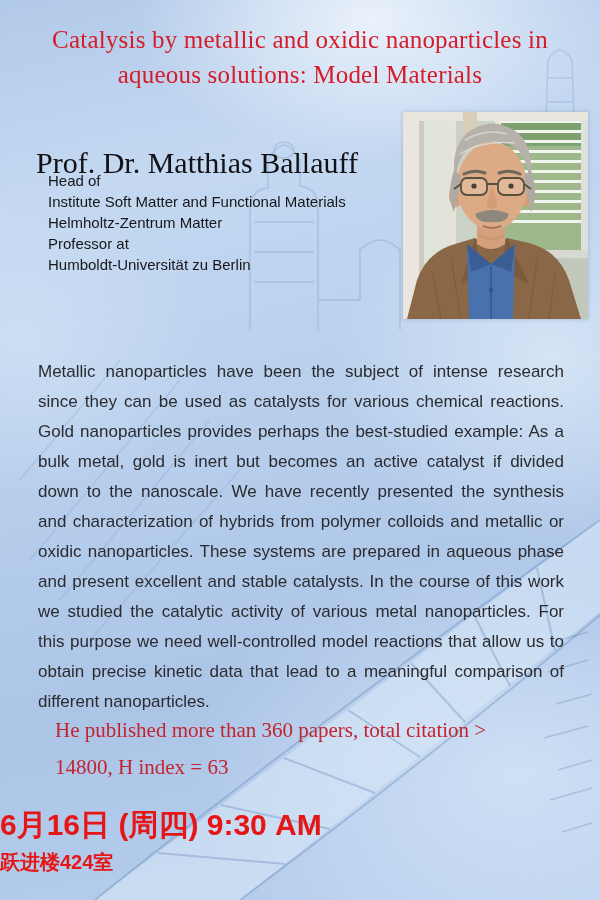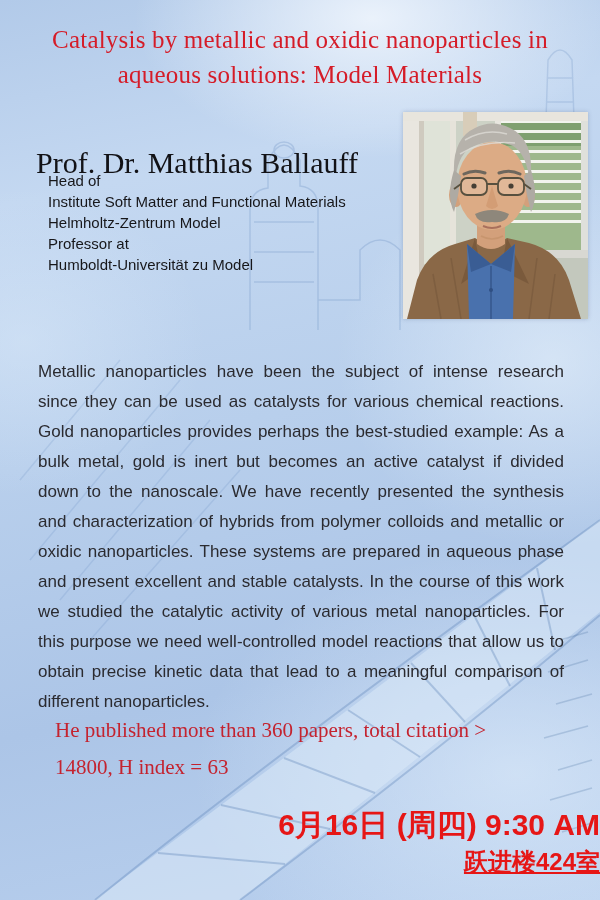--- a/index.html
+++ b/index.html
@@ -58,26 +58,26 @@
 
   .citation{
     top:712px;left:55px;width:505px;
     font-family:"Liberation Serif","DejaVu Serif",serif;
     font-size:21px;line-height:37px;
     color:#c4232f;
   }
 
   .event{
     top:806px;left:0;right:0;
-    text-align:right;
+    text-align:left;
     font-weight:bold;
     color:#e61616;
   }
   .event .dt{font-size:30px;line-height:38px;}
-  .event .loc{font-size:24px;line-height:36px;text-decoration:underline;}
+  .event .loc{font-size:20px;line-height:36px;}
 </style>
 </head>
 <body>
 
 <div class="poster">
 
   <svg class="watermark" width="600" height="900" viewBox="0 0 600 900" aria-hidden="true">
 
     <path d="M95 900 L600 520 L600 612 L240 900 Z" fill="#dbe9f8" opacity="0.55"></path>
 
@@ -117,23 +117,23 @@
   <div class="layer title">
     <div>Catalysis by metallic and oxidic nanoparticles in</div>
     <div>aqueous solutions: Model Materials</div>
   </div>
 
   <div class="layer speaker-name">Prof. Dr. Matthias Ballauff</div>
 
   <div class="layer affiliation">
     <div>Head of</div>
     <div>Institute Soft Matter and Functional Materials</div>
-    <div>Helmholtz-Zentrum Model</div>
+    <div>Helmholtz-Zentrum Matter</div>
     <div>Professor at</div>
-    <div>Humboldt-Universität zu Model</div>
+    <div>Humboldt-Universität zu Berlin</div>
   </div>
 
   <div class="layer photo">
     <svg width="185" height="207" viewBox="0 0 185 207" aria-hidden="true">
 
       <rect width="185" height="207" fill="#cdd2c6"></rect>
       <rect x="0" y="0" width="16" height="207" fill="#e9e6df"></rect>
       <rect x="16" y="0" width="5" height="207" fill="#cfcabf"></rect>
       <rect x="21" y="0" width="26" height="152" fill="#dfe3d8"></rect>
       <rect x="47" y="0" width="6" height="160" fill="#e6e3da"></rect>

